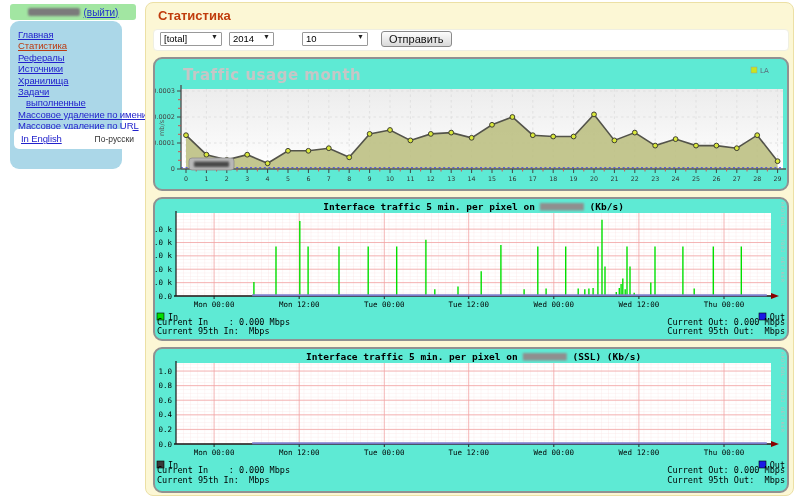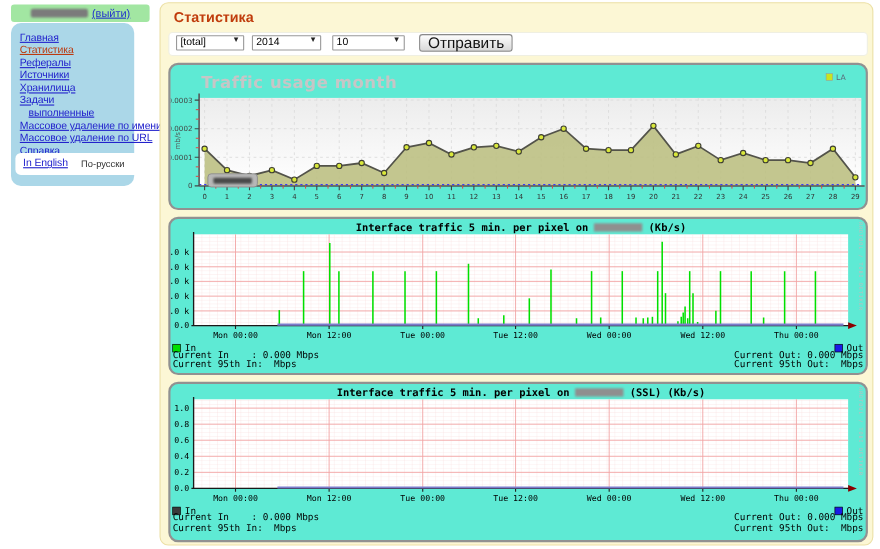--- a/index.html
+++ b/index.html
@@ -12,35 +12,35 @@
   .redact-user{display:inline-block;width:52px;height:8px;background:#7b7b7b;border-radius:2px;
            filter:blur(1.2px);}
   .userbar a{color:#2233cc;text-decoration:underline;}
   
   .sidebar{position:absolute;left:10px;top:21px;width:112px;height:148px;background:#abd7e8;
            border-radius:9px;padding-top:8px;box-sizing:border-box;}
   .sidebar a{display:block;margin-left:8px;line-height:11.4px;font-size:9.5px;letter-spacing:-0.1px;
            color:#2222cc;text-decoration:underline;white-space:nowrap;}
   .sidebar a.active{color:#bb3a10;}
   .sidebar a.indent{margin-left:16px;}
-  .langbox{position:absolute;left:4px;bottom:10px;width:120px;height:20px;background:#fff;
-           border-radius:5px;display:flex;align-items:center;font-size:8.5px;}
+  .langbox{position:absolute;left:4px;bottom:20px;width:120px;height:20px;background:#fff;
+           border-radius:5px;display:flex;align-items:center;font-size:8.5px;justify-content:space-between;}
   .langbox a{display:inline;margin-left:7px;color:#2222cc;text-decoration:underline;white-space:nowrap;}
   .langbox span{margin-left:12px;color:#333;text-decoration:none;}
   
   .panel{position:absolute;left:145px;top:2px;width:649px;height:494px;background:#fcf7d5;
          border:1px solid #ece0a5;border-radius:8px;box-sizing:border-box;}
   .panel h1{position:absolute;left:12px;top:5px;margin:0;font-size:13px;font-weight:bold;color:#c03c0c;}
   .formbar{position:absolute;left:7px;top:26px;width:634px;height:20px;background:#fff;
            border-radius:4px;border:1px solid #efefe2;}
   .sel{position:absolute;top:2px;height:14px;border:1px solid #999;background:#fff;border-radius:1px;
        display:flex;justify-content:space-between;font-size:9.5px;padding:0 3px;
        box-sizing:border-box;cursor:default;}
   .sel .chev{font-size:7px;color:#222;margin-left:4px;}
-  .btn{position:absolute;left:227px;top:1px;height:16px;padding:0 7px;font-size:14px;
+  .btn{position:absolute;left:227px;top:1px;height:16px;padding:0 7px;font-size:11px;
        background:linear-gradient(#fdfdfd,#d9d9d9);border:1px solid #8a8a8a;border-radius:3px;
        line-height:14px;color:#111;}
   .chartbox{position:absolute;left:7px;background:#5eead4;border:2px solid #919191;border-radius:9px;
        overflow:hidden;}
   #chart1{top:54px;width:632px;height:130px;}
   #chart2{top:194px;width:632px;height:140px;}
   #chart3{top:344px;width:632px;height:142px;}
   svg{display:block;}
 </style>
 </head>
@@ -71,21 +71,21 @@
   </div>
 
   <div class="panel">
     <h1>Статистика</h1>
 
     <div class="formbar">
       <div class="sel" style="left:6px;width:62px;">
         <span>[total]</span>
         <span class="chev">▼</span>
       </div>
-      <div class="sel" style="left:75px;width:63px;">
+      <div class="sel" style="left:75px;width:45px;">
         <span>2014</span>
         <span class="chev">▼</span>
       </div>
       <div class="sel" style="left:148px;width:66px;">
         <span>10</span>
         <span class="chev">▼</span>
       </div>
       <button class="btn">Отправить</button>
     </div>
 

